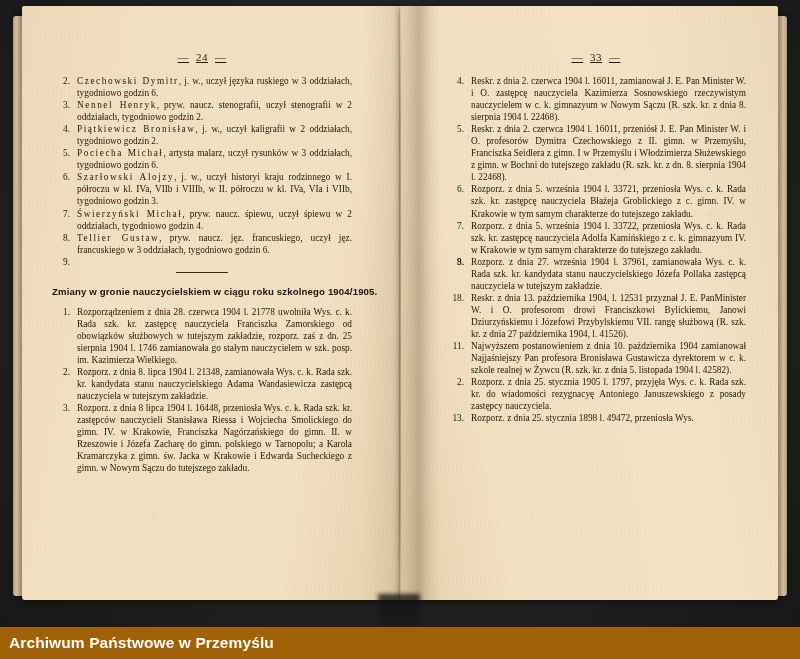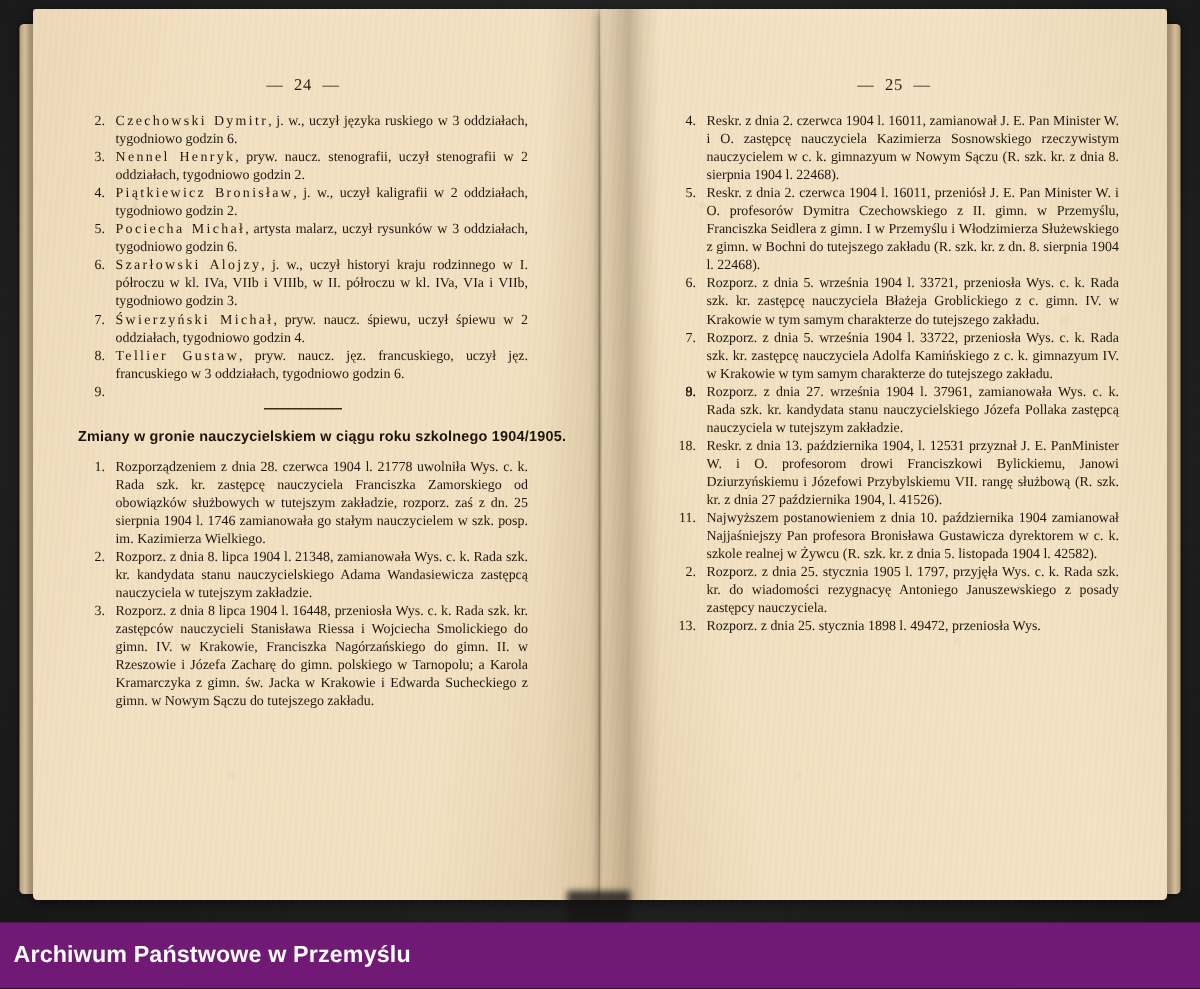--- a/index.html
+++ b/index.html
@@ -122,20 +122,21 @@
   .page.left  { left: 30px;  width: 300px; }
   .page.right { left: 424px; width: 300px; }
 
   .folio {
     text-align: center;
     font-size: 11px;
     letter-spacing: .5px;
     margin-top: 45px;
     margin-bottom: 12px;
     color: #2a1d10;
+    text-decoration: underline;
   }
   .folio .dash { padding: 0 7px; }
 
   ol.items {
     margin: 0;
     padding: 0;
     list-style: none;
   }
   ol.items > li {
     position: relative;
@@ -172,22 +173,22 @@
     margin-bottom: 9px;
     color: #1d1409;
     white-space: nowrap;
   }
   
   .footer-bar {
     position: absolute;
     left: 0;
     right: 0;
     bottom: 0;
-    height: 44px;
-    background: #701a75;
+    height: 32px;
+    background: #a16207;
     display: flex;
     align-items: center;
   }
   .footer-bar .wm {
     font-family: "Liberation Sans", sans-serif;
     font-weight: bold;
     font-size: 15.5px;
     color: #ffffff;
     padding-left: 9px;
     letter-spacing: .1px;
@@ -238,21 +239,21 @@
 
       <ol class="items" id="left-section-items">
           <li><span class="num">1.</span><span>Rozporządzeniem z dnia 28. czerwca 1904 l. 21778 uwolniła Wys. c. k. Rada szk. kr. zastępcę nauczyciela Franciszka Zamorskiego od obowiązków służbowych w tutejszym zakła­dzie, rozporz. zaś z dn. 25 sierpnia 1904 l. 1746 zamiano­wała go stałym nauczycielem w szk. posp. im. Kazimierza Wielkiego.</span></li>
           <li><span class="num">2.</span><span>Rozporz. z dnia 8. lipca 1904 l. 21348, zamianowała Wys. c. k. Rada szk. kr. kandydata stanu nauczycielskiego Adama Wandasiewicza zastępcą nauczyciela w tutejszym zakładzie.</span></li>
           <li><span class="num">3.</span><span>Rozporz. z dnia 8 lipca 1904 l. 16448, przeniosła Wys. c. k. Rada szk. kr. zastępców nauczycieli Stanisława Riessa i Wojciecha Smolickiego do gimn. IV. w Krakowie, Franci­szka Nagórzańskiego do gimn. II. w Rzeszowie i Józefa Za­charę do gimn. polskiego w Tarnopolu; a Karola Kramar­czyka z gimn. św. Jacka w Krakowie i Edwarda Suche­ckiego z gimn. w Nowym Sączu do tutejszego zakładu.</span></li>
         </ol>
     </div>
 
     <div class="page right">
       <div class="folio">
-        <span class="dash">—</span><span>25</span><span class="dash">—</span>
+        <span class="dash">—</span><span>33</span><span class="dash">—</span>
       </div>
 
       <ol class="items" id="right-items">
           <li><span class="num">4.</span><span>Reskr. z dnia 2. czerwca 1904 l. 16011, zamianował J. E. Pan Minister W. i O. zastępcę nauczyciela Kazimierza Sosnowskiego rzeczywistym nauczycielem w c. k. gimna­zyum w Nowym Sączu (R. szk. kr. z dnia 8. sierpnia 1904 l. 22468).</span></li>
           <li><span class="num">5.</span><span>Reskr. z dnia 2. czerwca 1904 l. 16011, przeniósł J. E. Pan Minister W. i O. profesorów Dymitra Czechowskiego z II. gimn. w Przemyślu, Franciszka Seidlera z gimn. I w Prze­myślu i Włodzimierza Służewskiego z gimn. w Bochni do tutejszego zakładu (R. szk. kr. z dn. 8. sierpnia 1904 l. 22468).</span></li>
           <li><span class="num">6.</span><span>Rozporz. z dnia 5. września 1904 l. 33721, przeniosła Wys. c. k. Rada szk. kr. zastępcę nauczyciela Błażeja Groblickiego z c. gimn. IV. w Krakowie w tym samym charakterze do tutejszego zakładu.</span></li>
           <li><span class="num">7.</span><span>Rozporz. z dnia 5. września 1904 l. 33722, przeniosła Wys. c. k. Rada szk. kr. zastępcę nauczyciela Adolfa Kamiń­skiego z c. k. gimnazyum IV. w Krakowie w tym samym charakterze do tutejszego zakładu.</span></li>
           <li><span class="num">8.</span></li>
           <li><span class="num">9.</span><span>Rozporz. z dnia 27. września 1904 l. 37961, zamianowała Wys. c. k. Rada szk. kr. kandydata stanu nauczycielskiego Józefa Pollaka zastępcą nauczyciela w tutejszym zakładzie.</span></li>
           <li><span class="num">18.</span><span>Reskr. z dnia 13. października 1904, l. 12531 przyznał J. E. PanMinister W. i O. profesorom drowi Franciszkowi By­lickiemu, Janowi Dziurzyńskiemu i Józefowi Przybylskiemu VII. rangę służbową (R. szk. kr. z dnia 27 października 1904, l. 41526).</span></li>

